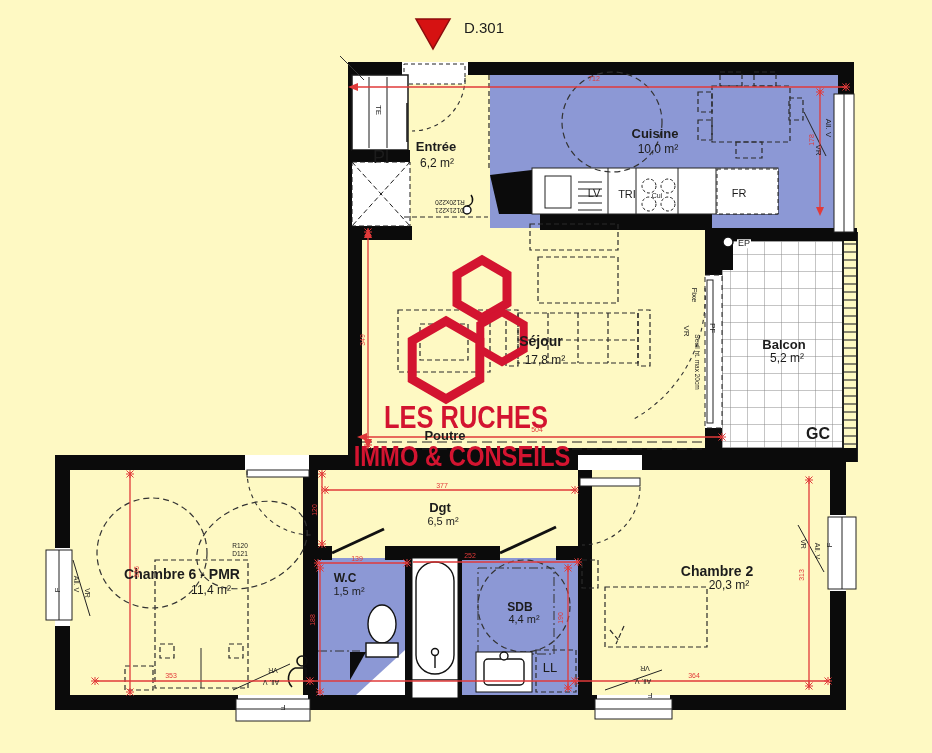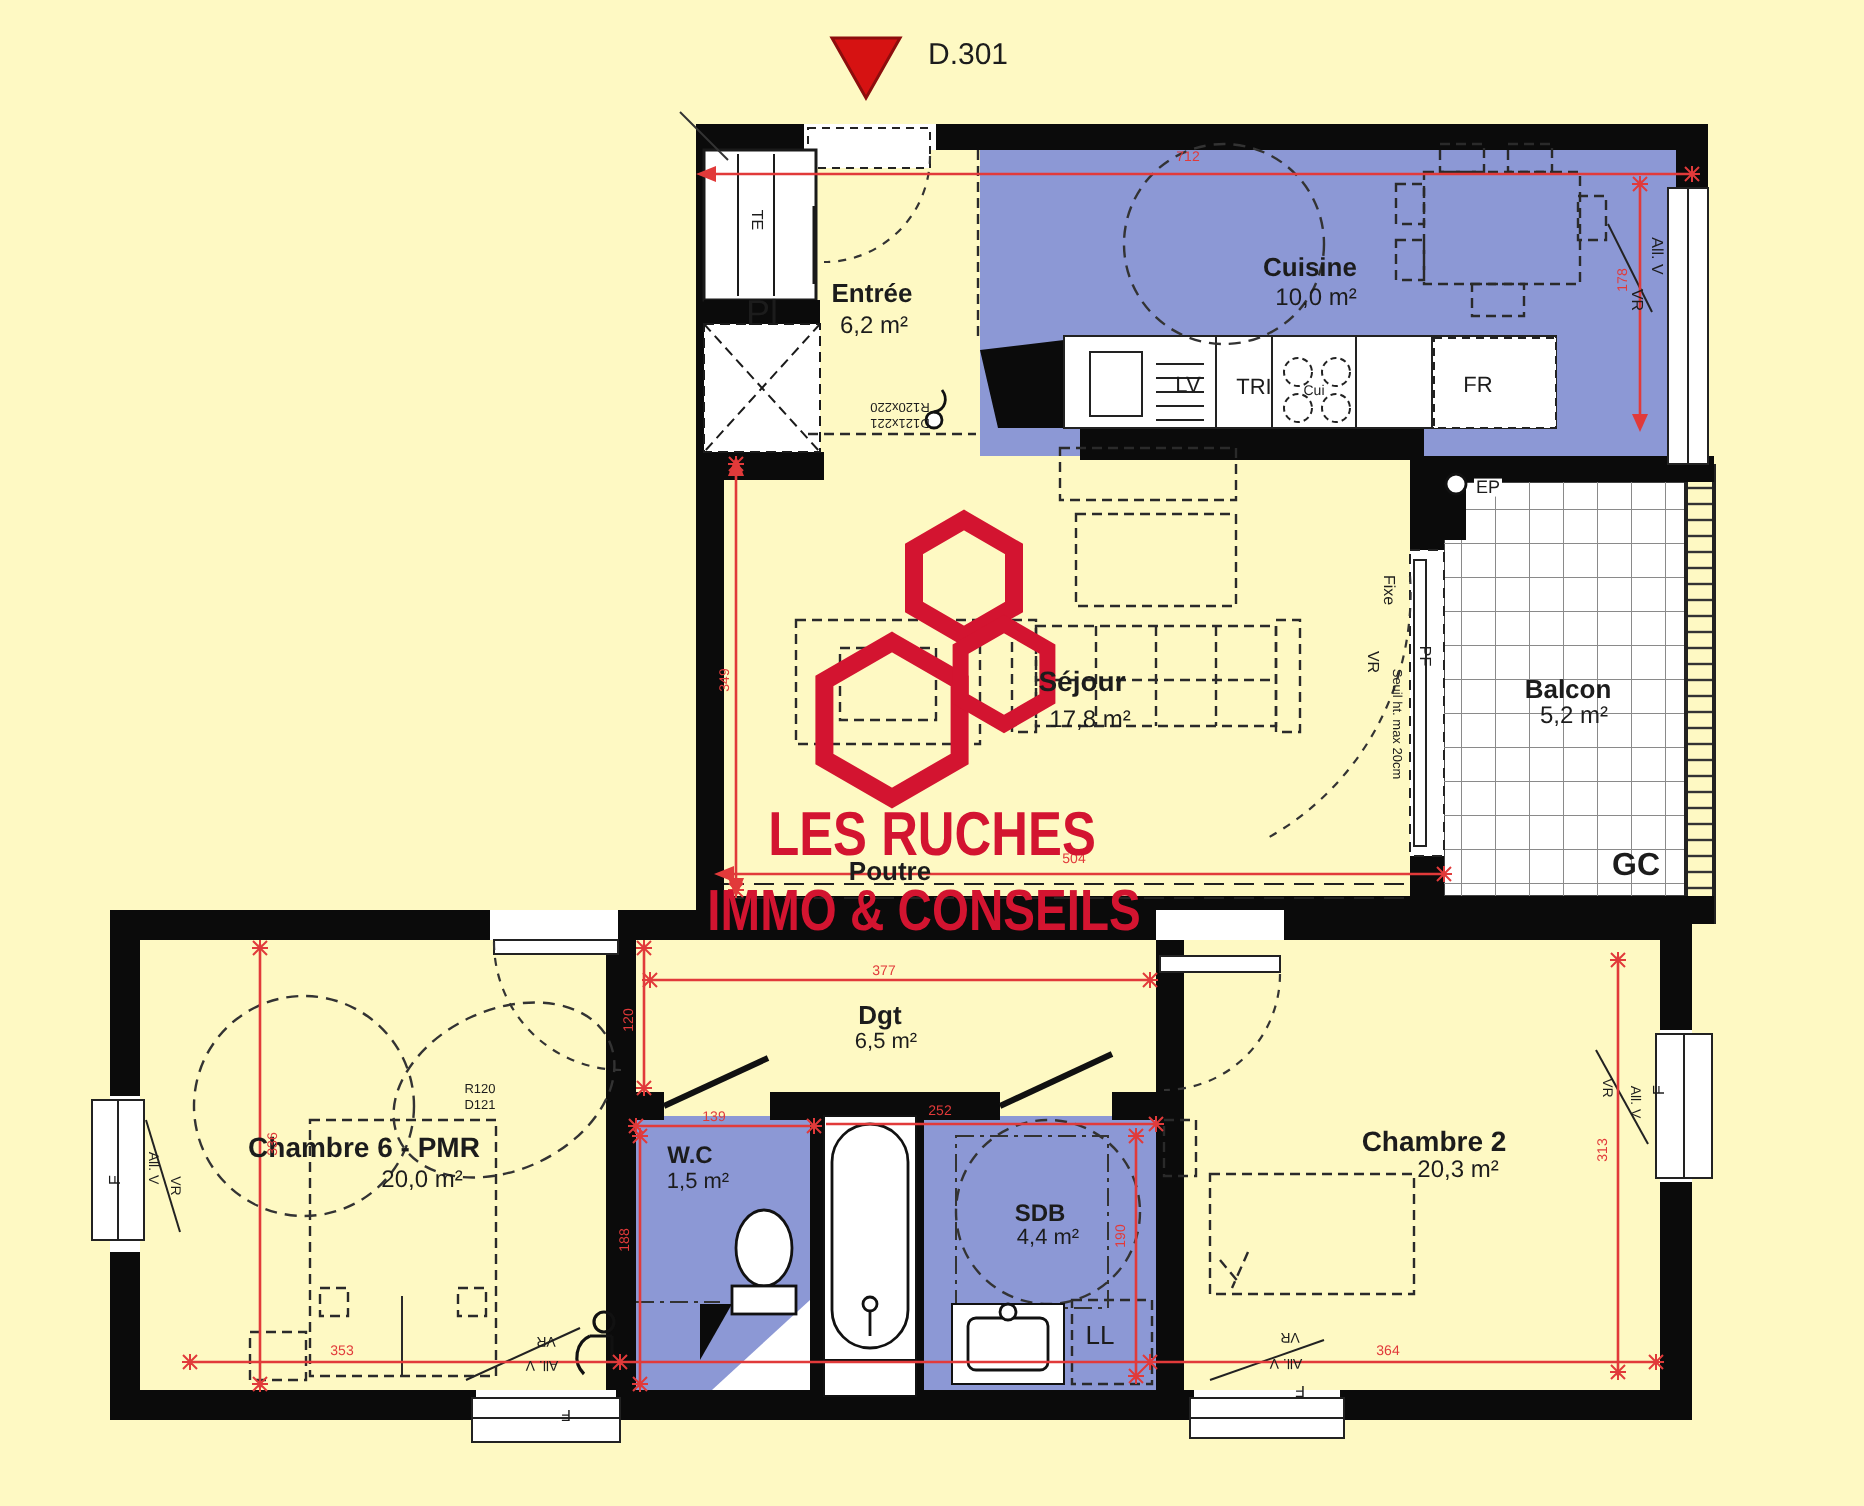--- a/index.html
+++ b/index.html
@@ -306,21 +306,21 @@
 <div class="lb w8 r90" style="left:686px;top:331px">VR</div>
 <div class="lb w65 r90" style="left:697px;top:362px">Seuil ht. max 20cm</div>
 <div class="lb w8 r90" style="left:712px;top:328px">PF</div>
 
 <div class="lb rm13" style="left:440px;top:508px">Dgt</div>
 <div class="lb ar11" style="left:443px;top:522px">6,5 m²</div>
 <div class="lb dim" style="left:442px;top:486px">377</div>
 <div class="lb dim rm90" style="left:315px;top:510px">120</div>
 
 <div class="lb rm14" style="left:182px;top:574px">Chambre 6 - PMR</div>
-<div class="lb ar12" style="left:211px;top:590px">20,0 m²</div>
+<div class="lb ar12" style="left:211px;top:590px">11,4 m²</div>
 <div class="lb spec" style="left:240px;top:546px">R120</div>
 <div class="lb spec" style="left:240px;top:554px">D121</div>
 <div class="lb dim rm90" style="left:137px;top:572px">336</div>
 <div class="lb dim" style="left:171px;top:676px">353</div>
 <div class="lb w8 rm90" style="left:58px;top:590px">F</div>
 <div class="lb w7 r90" style="left:76px;top:584px">All. V</div>
 <div class="lb w7 r90" style="left:87px;top:593px">VR</div>
 <div class="lb w7 r180" style="left:273px;top:670px">VR</div>
 <div class="lb w7 r180" style="left:271px;top:682px">All. V</div>
 <div class="lb w8 r180" style="left:283px;top:707px">F</div>

